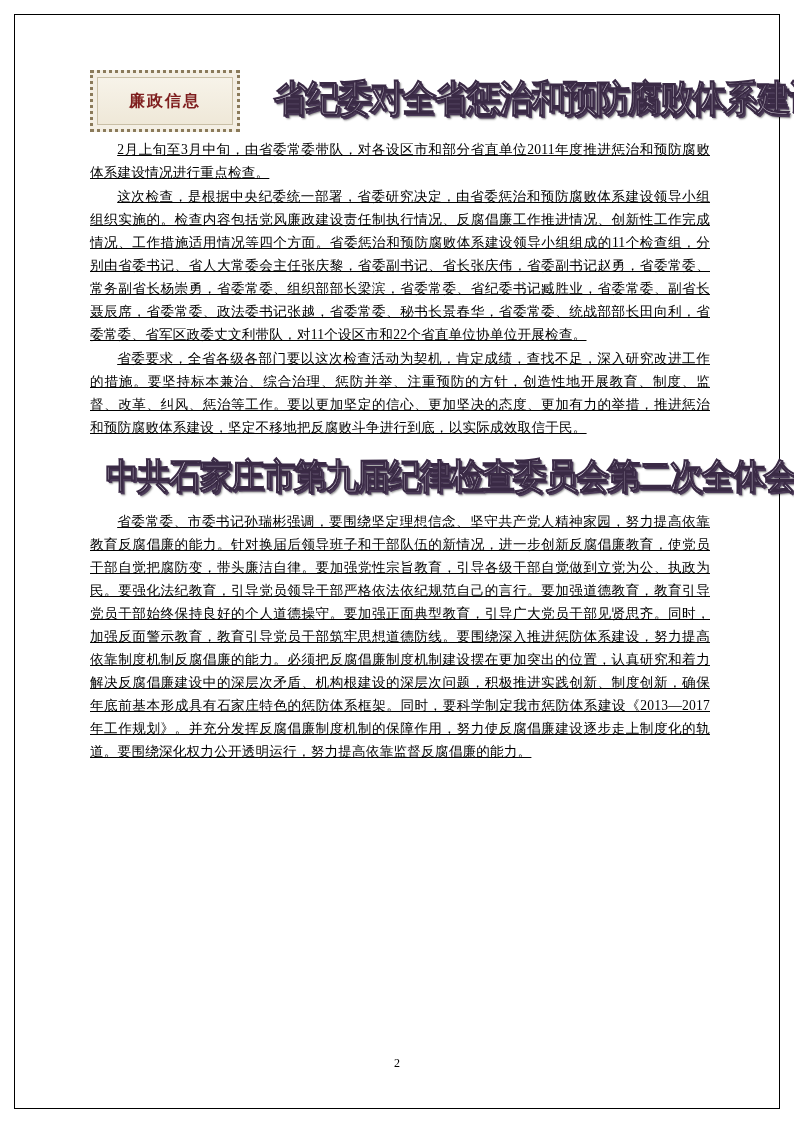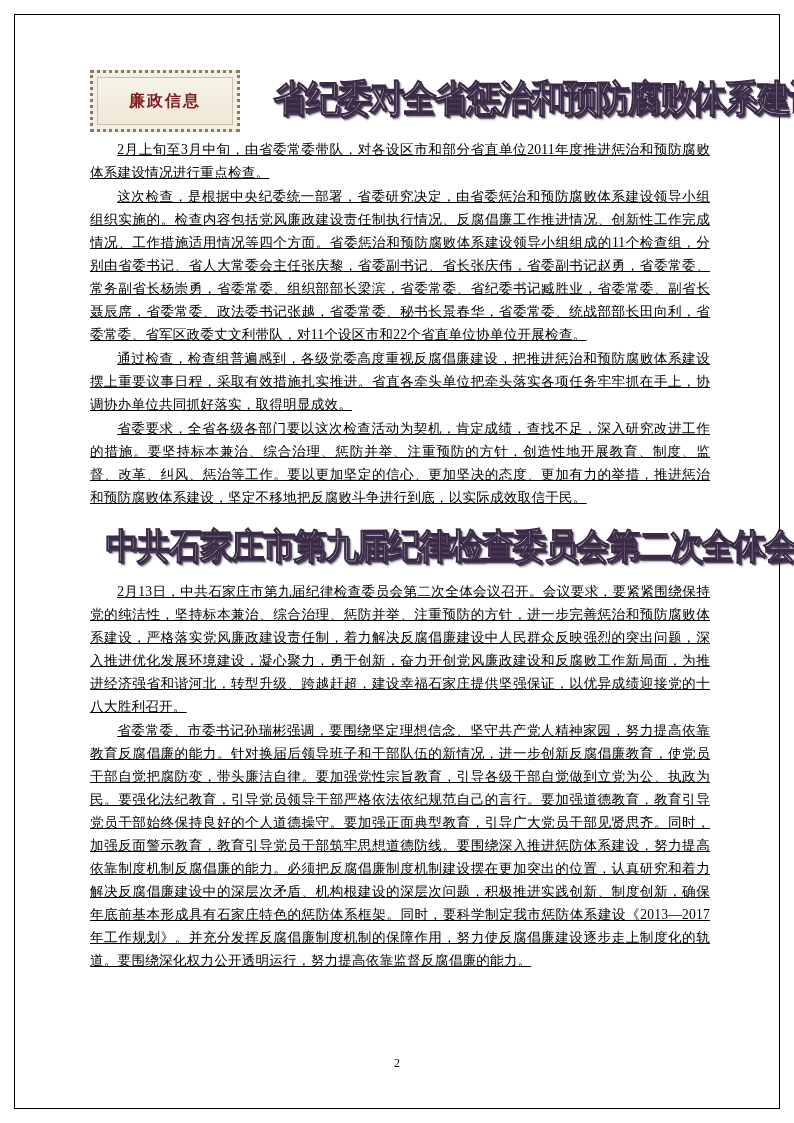--- a/index.html
+++ b/index.html
@@ -137,27 +137,25 @@
         <div class="logo-inner">
           <span class="logo-text">廉政信息</span>
         </div>
       </div>
       <div class="wordart title-1">省纪委对全省惩治和预防腐败体系建设情况进行检查</div>
     </div>
 
     <div>
       <p class="para lead-para">2月上旬至3月中旬，由省委常委带队，对各设区市和部分省直单位2011年度推进惩治和预防腐败体系建设情况进行重点检查。</p>
       <p class="para">这次检查，是根据中央纪委统一部署，省委研究决定，由省委惩治和预防腐败体系建设领导小组组织实施的。检查内容包括党风廉政建设责任制执行情况、反腐倡廉工作推进情况、创新性工作完成情况、工作措施适用情况等四个方面。省委惩治和预防腐败体系建设领导小组组成的11个检查组，分别由省委书记、省人大常委会主任张庆黎，省委副书记、省长张庆伟，省委副书记赵勇，省委常委、常务副省长杨崇勇，省委常委、组织部部长梁滨，省委常委、省纪委书记臧胜业，省委常委、副省长聂辰席，省委常委、政法委书记张越，省委常委、秘书长景春华，省委常委、统战部部长田向利，省委常委、省军区政委丈文利带队，对11个设区市和22个省直单位协单位开展检查。</p>
-      <p class="para">通过检查，检查组普遍感到，各级党委高度重视反腐倡廉建设，把推进惩治和预防腐败体系建设摆上重要议事日程，采取有效措施扎实推进。省直各牵头单位把牵头落实各项任务牢牢抓在手上，协调协办单位共同抓好落实，取得明显成效。</p>
       <p class="para">省委要求，全省各级各部门要以这次检查活动为契机，肯定成绩，查找不足，深入研究改进工作的措施。要坚持标本兼治、综合治理、惩防并举、注重预防的方针，创造性地开展教育、制度、监督、改革、纠风、惩治等工作。要以更加坚定的信心、更加坚决的态度、更加有力的举措，推进惩治和预防腐败体系建设，坚定不移地把反腐败斗争进行到底，以实际成效取信于民。</p>
     </div>
 
     <div class="wordart title-2">中共石家庄市第九届纪律检查委员会第二次全体会议召开</div>
 
     <div>
-      <p class="para">2月13日，中共石家庄市第九届纪律检查委员会第二次全体会议召开。会议要求，要紧紧围绕保持党的纯洁性，坚持标本兼治、综合治理、惩防并举、注重预防的方针，进一步完善惩治和预防腐败体系建设，严格落实党风廉政建设责任制，着力解决反腐倡廉建设中人民群众反映强烈的突出问题，深入推进优化发展环境建设，凝心聚力，勇于创新，奋力开创党风廉政建设和反腐败工作新局面，为推进经济强省和谐河北，转型升级、跨越赶超，建设幸福石家庄提供坚强保证，以优异成绩迎接党的十八大胜利召开。</p>
       <p class="para">省委常委、市委书记孙瑞彬强调，要围绕坚定理想信念、坚守共产党人精神家园，努力提高依靠教育反腐倡廉的能力。针对换届后领导班子和干部队伍的新情况，进一步创新反腐倡廉教育，使党员干部自觉把腐防变，带头廉洁自律。要加强党性宗旨教育，引导各级干部自觉做到立党为公、执政为民。要强化法纪教育，引导党员领导干部严格依法依纪规范自己的言行。要加强道德教育，教育引导党员干部始终保持良好的个人道德操守。要加强正面典型教育，引导广大党员干部见贤思齐。同时，加强反面警示教育，教育引导党员干部筑牢思想道德防线。要围绕深入推进惩防体系建设，努力提高依靠制度机制反腐倡廉的能力。必须把反腐倡廉制度机制建设摆在更加突出的位置，认真研究和着力解决反腐倡廉建设中的深层次矛盾、机构根建设的深层次问题，积极推进实践创新、制度创新，确保年底前基本形成具有石家庄特色的惩防体系框架。同时，要科学制定我市惩防体系建设《2013—2017年工作规划》。并充分发挥反腐倡廉制度机制的保障作用，努力使反腐倡廉建设逐步走上制度化的轨道。要围绕深化权力公开透明运行，努力提高依靠监督反腐倡廉的能力。</p>
     </div>
 
   </div>
 
   <div class="page-number">2</div>
 </div>
 
 </body></html>

